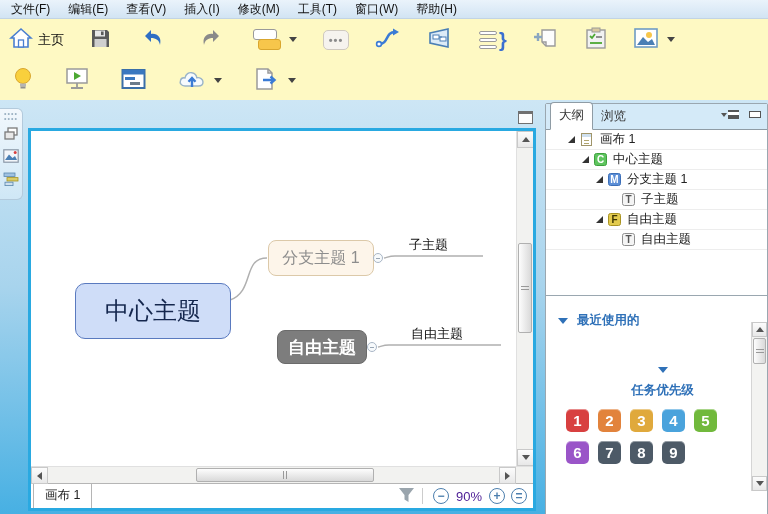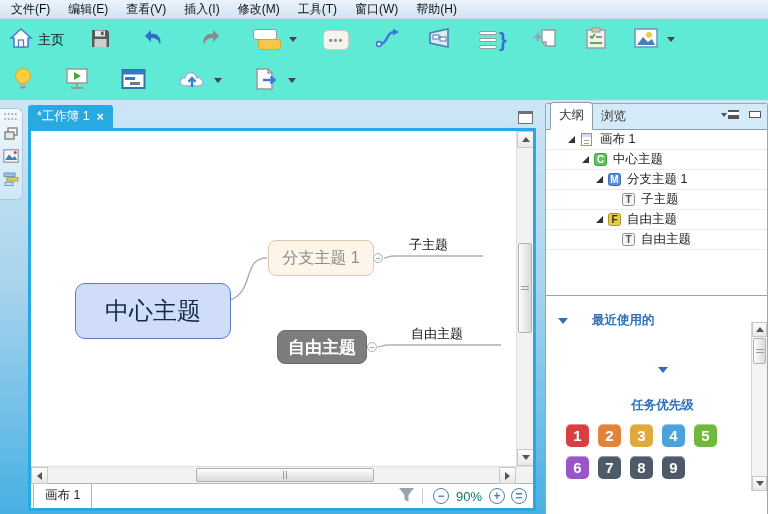--- a/index.html
+++ b/index.html
@@ -6,21 +6,21 @@
   html,body { width:768px; height:514px; overflow:hidden; }
   body { font-family:"Liberation Sans","DejaVu Sans",sans-serif; font-size:12px; color:#222; }
   .app { position:relative; width:768px; height:514px; background:#e9f2fa; overflow:hidden; }
 
   
   .menubar { height:19px; background:linear-gradient(#eaf3fb,#d2e4f3); border-bottom:1px solid #c2d4e4;
              display:flex; align-items:center; padding-left:2px; }
   .menu-item { padding:13px 9px; font-size:12px; color:#111; cursor:default; }
 
   
-  .toolbar { background:#5eead4; display:flex; align-items:center;text-align:center; }
+  .toolbar { background:#fef9c3; display:flex; align-items:center;text-align:center; }
   .toolbar1 { height:41px; padding-left:4px; }
   .toolbar2 { height:40px; padding-left:8px; }
   .tb-btn { display:flex; align-items:center; gap:5px; padding:3px 5px; border-radius:3px; }
   .tb-gap { width:16px; } .tb-gap-lg { width:22px; }
   .caret { width:0; height:0; border-left:4px solid transparent; border-right:4px solid transparent;
            border-top:5px solid #444; margin-left:3px; }
   .tb-label { font-size:13px; color:#111; }
 
   
   .i { display:inline-block; position:relative; }
@@ -93,21 +93,21 @@
 
   
   .statusbar { height:25px; background:#fff; border-top:1px solid #b5b5b5; display:flex; align-items:center; }
   .sheet-tab { border:1px solid #b5b5b5; border-bottom:none; background:#fff; margin:-1px 0 0 2px;
                padding:3px 11px 4px; font-size:12.5px; }
   .statusbar .spacer { flex:1; }
   .status-sep { width:1px; height:16px; background:#ccc; margin:0 7px; }
   .zoom-btn { width:16px; height:16px; border:1.5px solid #4d7fae; border-radius:50%; color:#4d7fae;
               display:flex; align-items:center; justify-content:center; font-size:12px; font-weight:bold;
               line-height:1; margin:0 3px; background:#fff; }
-  .zoom-val { font-size:13px; margin:0 4px; color:#0f766e; }
+  .zoom-val { font-size:13px; margin:0 4px; color:#4c1d95; }
 
   
   .right-col { position:absolute; left:545px; top:3px; width:223px; height:411px; }
   .panel { position:absolute; left:0; width:223px; background:#fff; border:1px solid #9aa7b0; }
   .panel-outline { top:0; height:210px; border-radius:2px 2px 4px 4px; }
   .panel-icons { top:192px; height:222px; border-bottom:none; }
   .panel-header { height:26px; background:#d4eaf8; border-bottom:1px solid #8f9ca5; display:flex;
                   align-items:flex-end; padding-left:4px; position:relative; }
   .ptab { font-size:12.5px; color:#333; padding:4px 8px 5px; margin-bottom:-1px; }
   .ptab.sel { background:#fff; border:1px solid #8f9ca5; border-bottom:1px solid #fff; border-radius:4px 4px 0 0; }
@@ -132,21 +132,21 @@
   .badge-f { background:#e3cb4e; border:1px solid #a99322; color:#3e3600; }
   .mini-icon { width:14px; height:14px; position:relative; margin-right:6px; flex:none; }
   .wb1 { position:absolute; left:0; top:1px; width:10px; height:7px; border:1px solid #6a8fc0; background:#dbe7f5; }
   .wb2 { position:absolute; left:3px; top:6px; width:10px; height:7px; border:1px solid #b39b3a; background:#f2e6b8; }
   .sheet-ico { position:absolute; left:1px; top:0; width:11px; height:13px; border:1px solid #a0956a; background:#fff;
                box-shadow:inset 0 3px 0 #cfe0ef; }
   .sheet-ico i { position:absolute; left:2px; right:2px; height:1px; background:#b0a46e; }
 
   
   .icons-body { position:relative; height:195px; overflow:hidden; padding:10px 0 0 12px; }
-  .section-head { display:flex; align-items:center; gap:24px; color:#2f71b8; font-weight:bold; font-size:12.5px; }
+  .section-head { display:flex; align-items:center; gap:9px; color:#2f71b8; font-weight:bold; font-size:12.5px; }
   .sec-arrow { width:0; height:0; border-left:5px solid transparent; border-right:5px solid transparent;
                border-top:6px solid #2f71b8; }
   .sec-recent { margin-top:6px; } .sec-priority { margin-top:38px;flex-direction:column; } .sec-emotion { margin-top:16px; }
   .pri-grid { display:flex; gap:9px; margin:10px 0 0 8px; width:160px; flex-wrap:wrap; }
   .pri { width:23px; height:23px; border-radius:5px; color:#fff; font-size:15px; font-weight:bold;
          display:flex; align-items:center; justify-content:center;
          box-shadow:inset 0 1px 0 rgba(255,255,255,.4); }
   .icons-scroll { position:absolute; right:0; top:26px; bottom:0; width:16px; background:#f3f3f1; border-left:1px solid #d5d5d5; }
   .icons-scroll .sb-btn { width:15px; height:15px; }
   .icons-scroll .sb-thumb { left:1px; width:13px; top:16px; height:26px; }
@@ -358,24 +358,20 @@
         <svg width="17" height="15" viewBox="0 0 17 15">
             <rect x="1" y="1" width="11" height="3.4" fill="#9fc2e2" stroke="#5b87ad" stroke-width="0.8"></rect>
             <rect x="4" y="5.6" width="11" height="3.4" fill="#d9cc6a" stroke="#a99322" stroke-width="0.8"></rect>
             <rect x="2" y="10.2" width="8" height="3.4" fill="#cfe0ee" stroke="#5b87ad" stroke-width="0.8"></rect>
           </svg>
       </span>
     </div>
 
     <div class="editor">
       <div class="doc-tabbar">
-        <div class="doc-tab">
-          <span>*工作簿 1</span>
-          <span class="doc-tab-close">×</span>
-        </div>
         <div class="spacer"></div>
         <div class="max-btn"></div>
       </div>
 
       <div class="editor-frame">
         <div class="canvas-wrap">
           <svg class="canvas-svg" width="485" height="335" viewBox="0 0 485 335">
             <path d="M 199 169 C 224 160 211 127 236 127" fill="none" stroke="#b0b0b0" stroke-width="1.5"></path>
             <path d="M 353 127 C 357 126 359 125 364 125 H 452" fill="none" stroke="#b0b0b0" stroke-width="1.4"></path>
             <path d="M 347 216 C 351 215 353 214 358 214 H 470" fill="none" stroke="#b0b0b0" stroke-width="1.4"></path>

